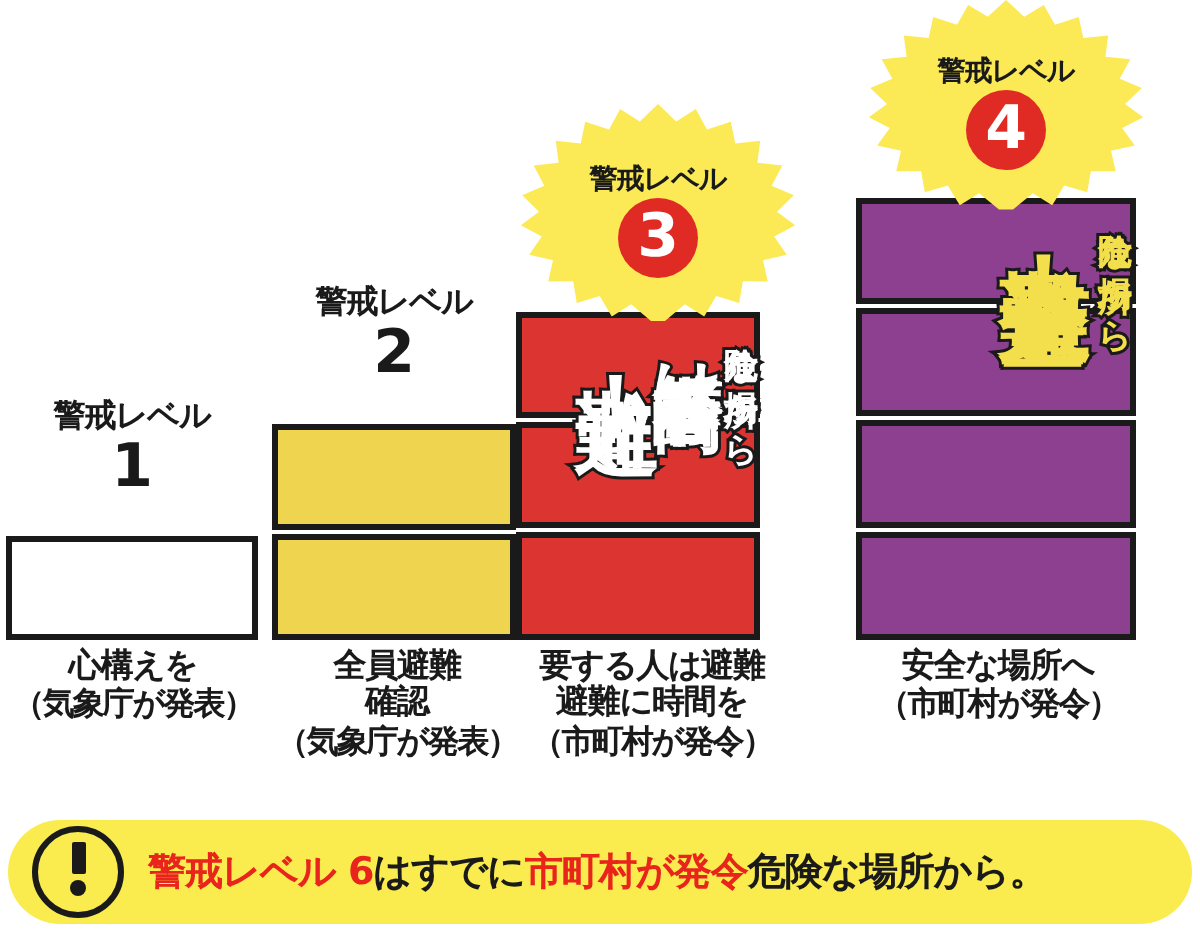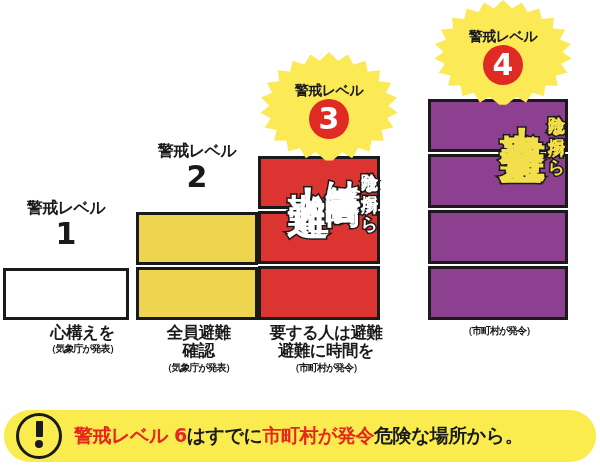--- a/index.html
+++ b/index.html
@@ -161,21 +161,21 @@
     line-height: 1.12;
   }
   .caption .cap-line {
     display: block;
     font-size: 16.5px;
     font-weight: 800;
     letter-spacing: -0.6px;
   }
   .caption .cap-note {
     display: block;
-    font-size: 10px;
+    font-size: 16px;
     font-weight: 700;
     letter-spacing: -1px;
     margin-top: 1px;
   }
 
   
   #alert-banner {
     position: absolute;
     left: 4px;
     top: 410px;
@@ -234,21 +234,21 @@
   <div class="column" style="left:3px; top:200px; width:126px; height:120px;">
     <div class="level-head" style="top:0px;">
       <span class="lh-text">警戒レベル</span>
       <span class="lh-num">1</span>
     </div>
     <div class="bars" style="height:52px;">
       <div class="bar bar-white" style="height:52px;"></div>
     </div>
   </div>
 
-  <div class="caption" style="left:16px; top:324px; width:133px;">
+  <div class="caption" style="left:0px; top:324px; width:133px;">
     <span class="cap-line">心構えを</span>
     <span class="cap-note">（気象庁が発表）</span>
   </div>
 
   <div class="column" style="left:136px; top:143px; width:122px; height:177px;">
     <div class="level-head" style="top:0px;">
       <span class="lh-text">警戒レベル</span>
       <span class="lh-num">2</span>
     </div>
     <div class="bars" style="height:108px;">
@@ -301,20 +301,21 @@
     <span class="sb-text">警戒レベル</span>
     <span class="sb-circle">4</span>
   </div>
 
   <div class="vtext-wrap" style="left:432px; top:103px; width:133px; height:214px;">
     <span class="vtext vsmall outline-yellow" style="height:196px;">危険な場所から</span>
     <span class="vtext vhuge outline-yellow" style="height:212px; font-size:46px; margin-right:2px;">全員避難！</span>
   </div>
 
   <div class="caption" style="left:424px; top:324px; width:150px;">
+    <span class="cap-line">安全な場所へ</span>
     <span class="cap-note">（市町村が発令）</span>
   </div>
 
   <div id="alert-banner">
     <div id="alert-icon">
       <span class="bang-bar"></span>
       <span class="bang-dot"></span>
     </div>
     <div id="alert-text"><span class="hl">警戒レベル 6</span><span>はすでに</span><span class="hl">市町村が発令</span><span>危険な場所から。</span></div>
   </div>

